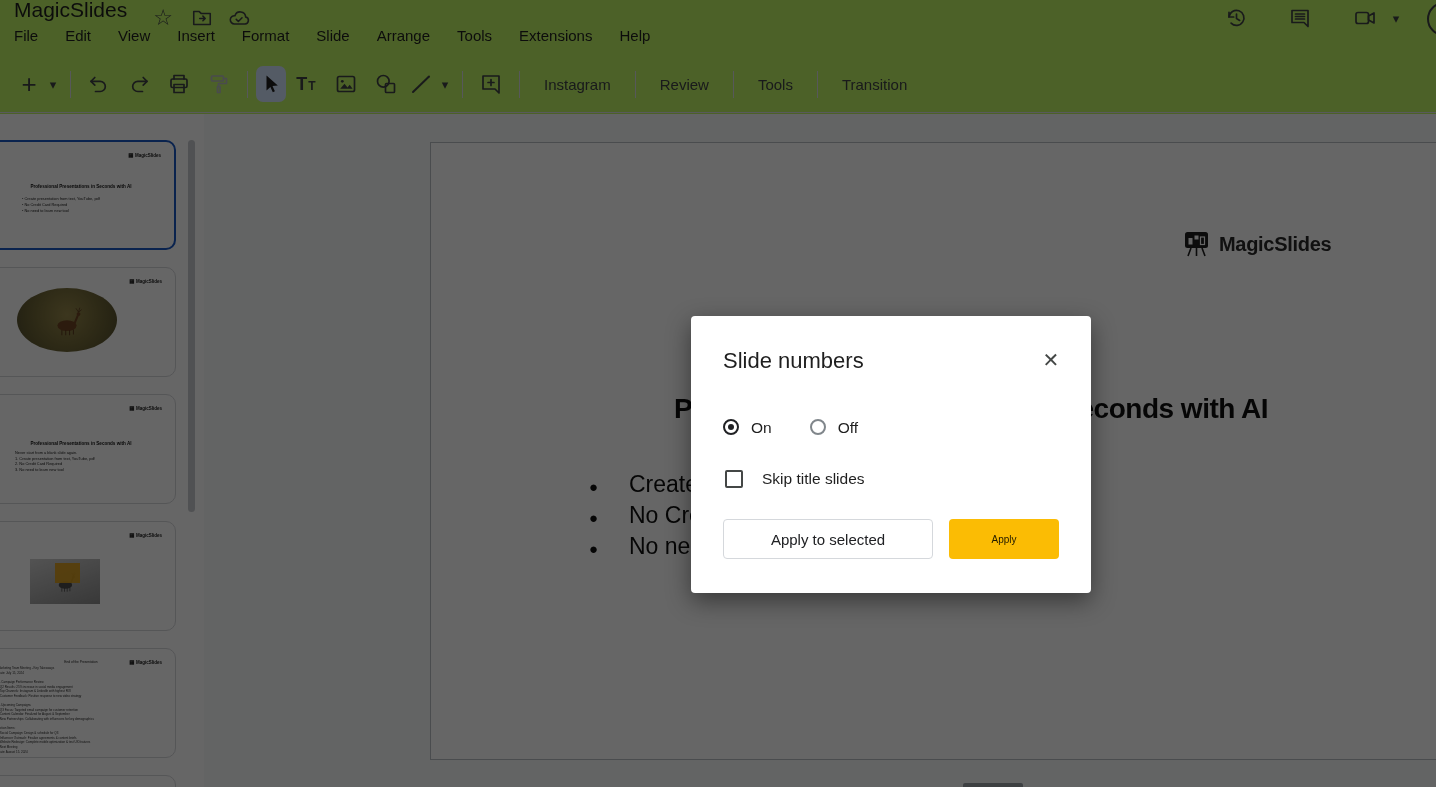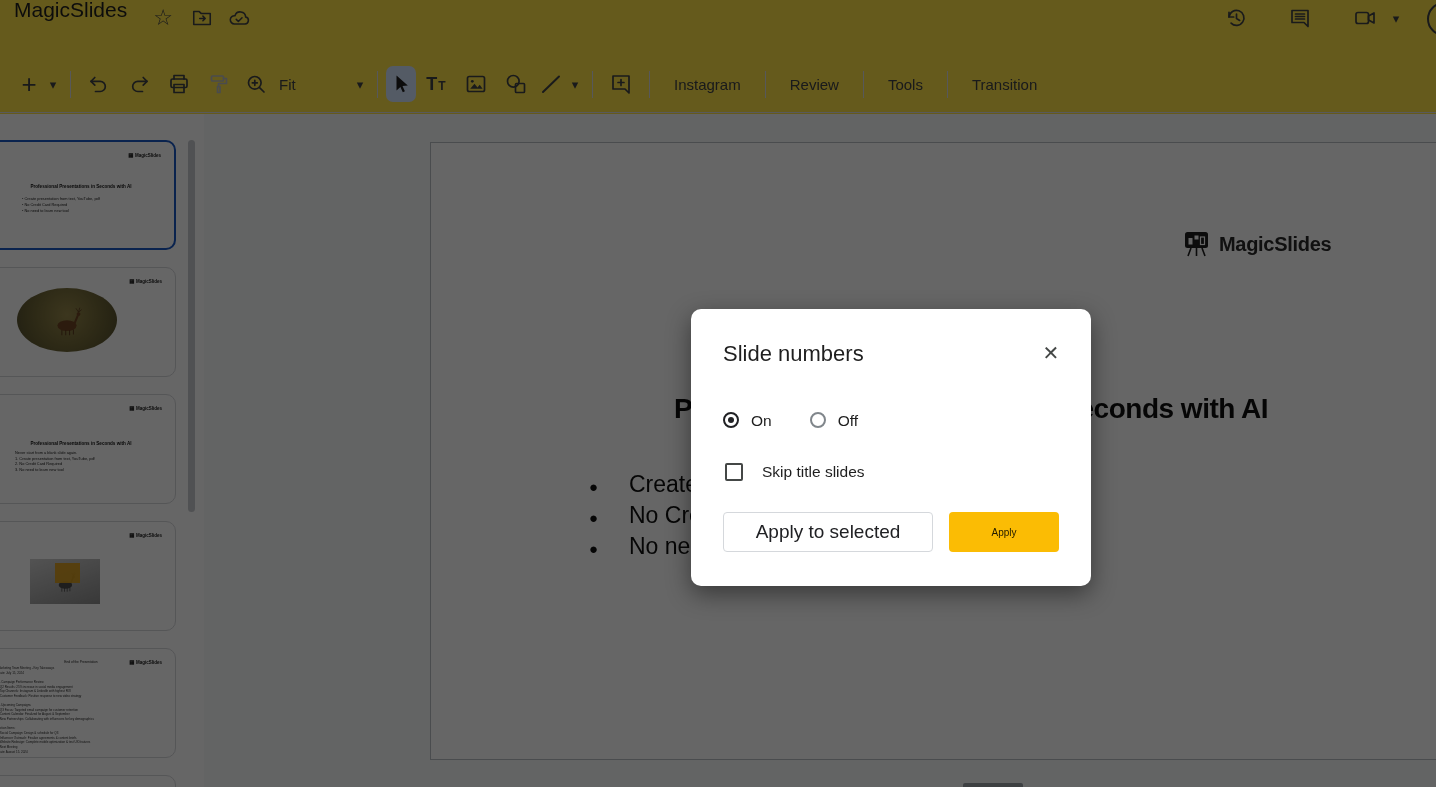--- a/index.html
+++ b/index.html
@@ -1,20 +1,20 @@
 <!DOCTYPE html>
 <html><head>
 <meta charset="utf-8">
 <style>
   * { margin:0; padding:0; box-sizing:border-box; }
   html,body { width:1436px; height:787px; overflow:hidden; }
   body { position:relative; background:#fff; font-family:"Liberation Sans",sans-serif; color:#1f1f1f; }
 
   
-  #app { position:absolute; inset:0; background:#fde047; }
+  #app { position:absolute; inset:0; background:#bef264; }
 
   
   .titlerow { position:absolute; top:0; left:0; right:0; height:30px; }
   .doctitle { position:absolute; left:14px; top:-2px; font-size:21px; color:#1f1f1f; white-space:nowrap; }
   .hicon { position:absolute; top:6px; width:24px; height:24px; display:flex; align-items:center; justify-content:center; }
   .star-icon::before { content:"☆"; font-size:22px; color:#3f4245; line-height:1; }
   .menubar { position:absolute; top:27px; left:14px; display:flex; gap:27px; font-size:15px; color:#1f1f1f; }
   .mi { cursor:default; }
   .topright { position:absolute; top:5px; right:0; left:1210px; height:30px; }
   .tr-ic { position:absolute; top:0; width:26px; height:26px; display:flex; align-items:center; justify-content:center; }
@@ -66,36 +66,36 @@
   .page-logo { position:absolute; left:752px; top:88px; display:flex; align-items:center; gap:9px; }
   .page-logo-text { font-size:20px; font-weight:700; color:#2a2a2a; letter-spacing:-0.3px; }
   .page-title { position:absolute; left:120px; width:840px; top:250px; text-align:center; font-size:28px; font-weight:700; letter-spacing:-0.5px; color:#111; }
   .page-bullets { position:absolute; left:158px; top:327px; }
   .pb-row { display:flex; align-items:baseline; font-size:23px; color:#111; line-height:29px; }
   .pb-row .dot { width:40px; font-size:15px; }
   .notes-handle { position:absolute; left:759px; top:669px; width:60px; height:6px; background:#9aa0a6; border-radius:2px 2px 0 0; }
 
   
   .scrim { position:absolute; inset:0; background:rgba(0,0,0,0.60); z-index:10; }
-  .dialog { position:absolute; left:691px; top:309px; width:400px; height:277px; background:#fff; border-radius:10px;
+  .dialog { position:absolute; left:691px; top:316px; width:400px; height:277px; background:#fff; border-radius:4px;
             box-shadow:0 8px 24px rgba(0,0,0,.45); z-index:20; }
   .dlg-title { position:absolute; left:32px; top:32px; font-size:22px; color:#1f1f1f; }
   .dlg-close { position:absolute; right:28px; top:32px; width:24px; height:24px; display:flex; align-items:center; justify-content:center;
                font-size:20px; color:#444746; background:none; border:none; cursor:pointer; }
   .dlg-radios { position:absolute; left:32px; top:103px; display:flex; align-items:center; gap:38px; }
   .rgroup { display:flex; align-items:flex-start; gap:12px; }
   .radio { width:16px; height:16px; border:2px solid #202124; border-radius:50%; position:relative; flex:none; }
   .radio.sel::after { content:""; position:absolute; inset:3px; background:#202124; border-radius:50%; }
   .radio.off { border-color:#80868b; }
   .rlabel, .cblabel { font-size:15.5px; color:#1f1f1f; }
   .dlg-check { position:absolute; left:34px; top:146px; display:flex; align-items:center; gap:19px;margin-top:8px; }
   .checkbox { width:18px; height:18px; border:2px solid #444746; border-radius:2px; background:#fff; flex:none; }
   .dlg-actions { position:absolute; left:32px; top:203px; display:flex; gap:16px; }
   .btn-outline { width:210px; height:40px; background:#fff; border:1px solid #d5d8dc; border-radius:4px;
-                 font-family:inherit; font-size:19px; font-weight:500; color:#202124; cursor:pointer; }
+                 font-family:inherit; font-size:15px; font-weight:500; color:#202124; cursor:pointer; }
   .btn-filled { width:110px; height:40px; border:none; border-radius:4px; font-family:inherit; font-size:10px;
                 font-weight:500; color:#201a00; cursor:pointer; background:#FBBC04; }
 </style>
 </head>
 <body>
 
 <div id="app">
 
   <div class="titlerow">
     <span class="doctitle">MagicSlides</span>
@@ -131,20 +131,32 @@
         <svg class="svgi" viewBox="0 0 24 24">
             <rect x="3" y="6.5" width="12.5" height="11" rx="2"></rect>
             <path d="M15.5 10l5.5-3v10l-5.5-3z"></path>
           </svg>
       </span>
       <span class="tr-ic caret-icon" style="left:178px; width:16px;"></span>
     </div>
     <span class="avatar-ring"></span>
   </div>
 
+  <nav class="menubar">
+    <span class="mi">File</span>
+    <span class="mi">Edit</span>
+    <span class="mi">View</span>
+    <span class="mi">Insert</span>
+    <span class="mi">Format</span>
+    <span class="mi">Slide</span>
+    <span class="mi">Arrange</span>
+    <span class="mi">Tools</span>
+    <span class="mi">Extensions</span>
+    <span class="mi">Help</span>
+  </nav>
 
   <div class="toolbar">
     <span class="ic narrow plus-icon"></span>
     <span class="ic caretw caret-icon"></span>
     <span class="sep"></span>
     <span class="ic">
       <svg class="svgi" viewBox="0 0 24 24">
           <path d="M7.8 5.5L4 9.3l3.8 3.8"></path>
           <path d="M4 9.3h9.2a5.1 5.1 0 0 1 0 10.2H8.5"></path>
         </svg>
@@ -162,31 +174,20 @@
           <rect x="7" y="12.5" width="10" height="8"></rect>
         </svg>
     </span>
     <span class="ic">
       <svg class="svgi disabled" viewBox="0 0 24 24">
           <rect x="4.5" y="4" width="12" height="5" rx="1"></rect>
           <path d="M16.5 6.5h3v5h-8v3"></path>
           <rect x="10.5" y="14.5" width="2.5" height="6"></rect>
         </svg>
     </span>
-    <div class="zoomsel">
-      <span class="ic narrow">
-        <svg class="svgi" viewBox="0 0 24 24">
-            <circle cx="10.8" cy="10.8" r="6.3"></circle>
-            <path d="M15.3 15.3L20 20"></path>
-            <path d="M10.8 8.3v5M8.3 10.8h5"></path>
-          </svg>
-      </span>
-      <span class="zlabel">Fit</span>
-      <span class="ic caretw caret-icon"></span>
-    </div>
     <span class="sep"></span>
     <span class="ic narrow toolbtn-active">
       <svg class="svgi" viewBox="0 0 24 24">
           <path fill="#1f1f1f" stroke="none" d="M7.5 3.5v15l3.9-3.6 2.4 5.3 2.1-1-2.4-5.2 5.3-.5z"></path>
         </svg>
     </span>
     <span class="ic">
         <span class="tt-icon"></span>
       </span>
     <span class="ic">

